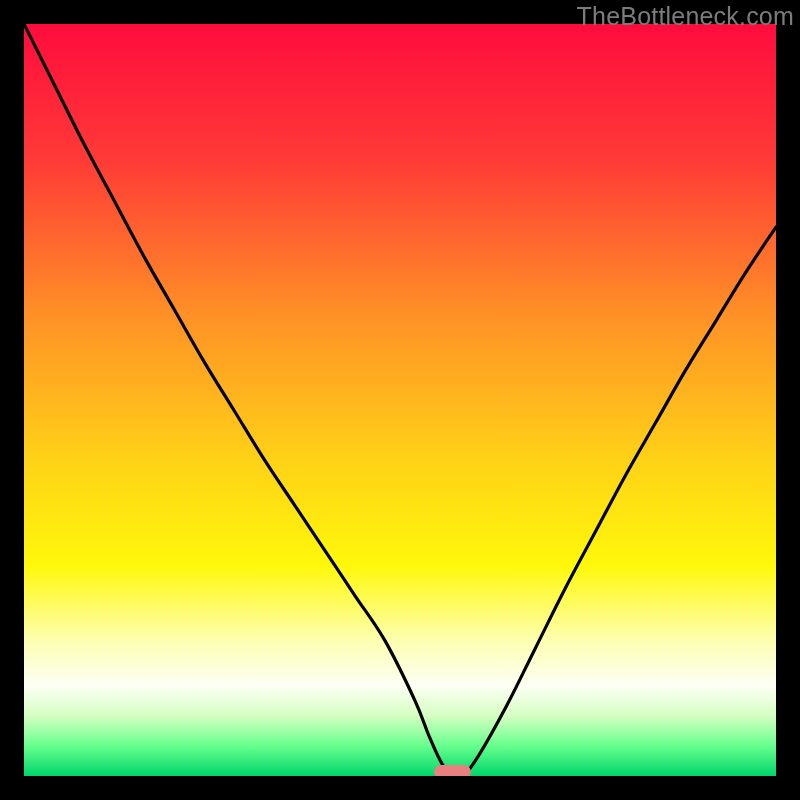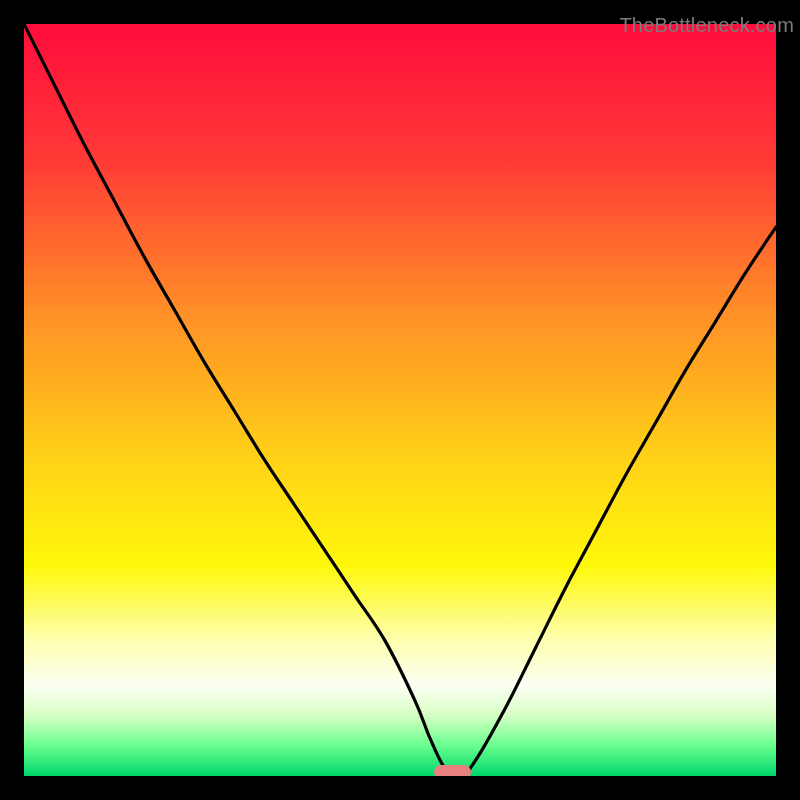--- a/index.html
+++ b/index.html
@@ -36,24 +36,24 @@
   .curve-svg {
     position: absolute;
     top: 0;
     left: 0;
     width: 752px;
     height: 752px;
     pointer-events: none;
   }
   .watermark {
     position: absolute;
-    top: 14px;
+    top: 2px;
     right: 6px;
     font-family: Arial, Helvetica, sans-serif;
-    font-size: 20px;
+    font-size: 25px;
     font-weight: 500;
     color: #7c7c7c;
     letter-spacing: 0.2px;
     z-index: 10;
   }
   .marker {
     position: absolute;
     background: #e88080;
     border-radius: 10px;
   }

